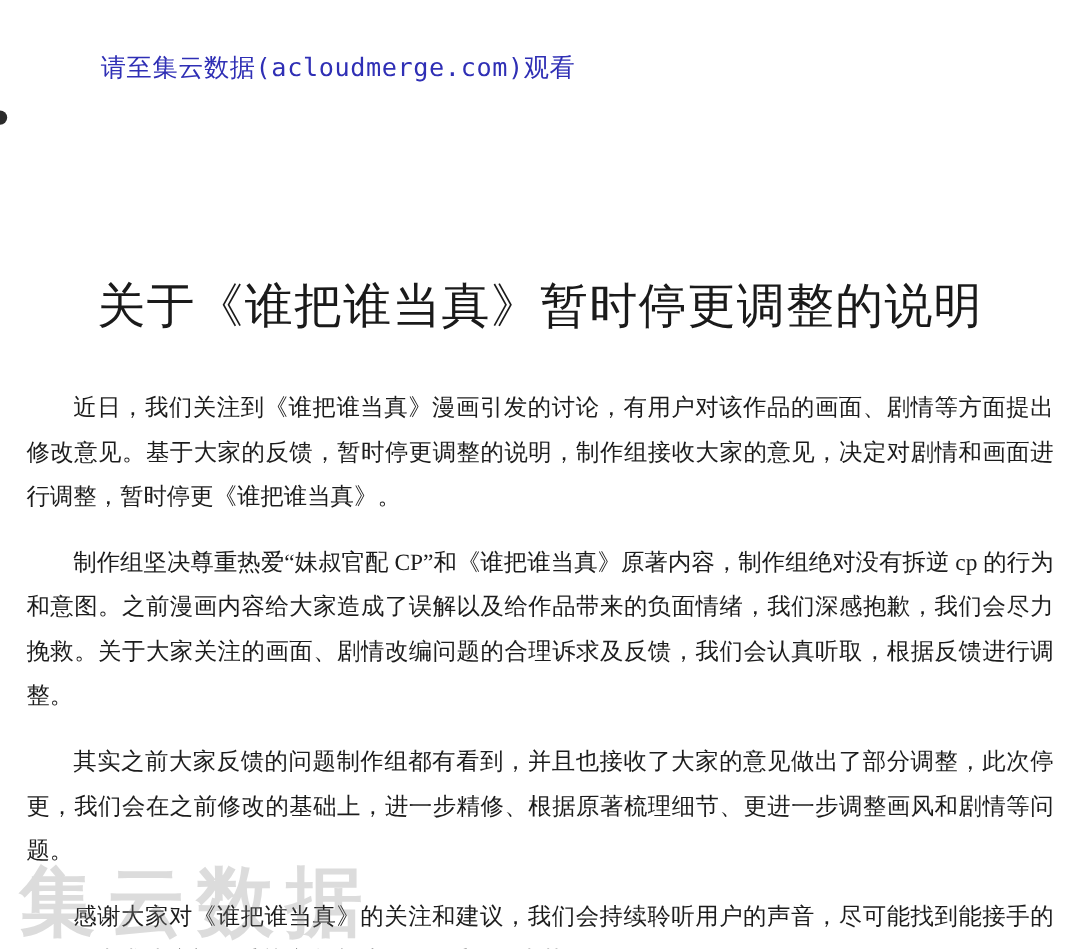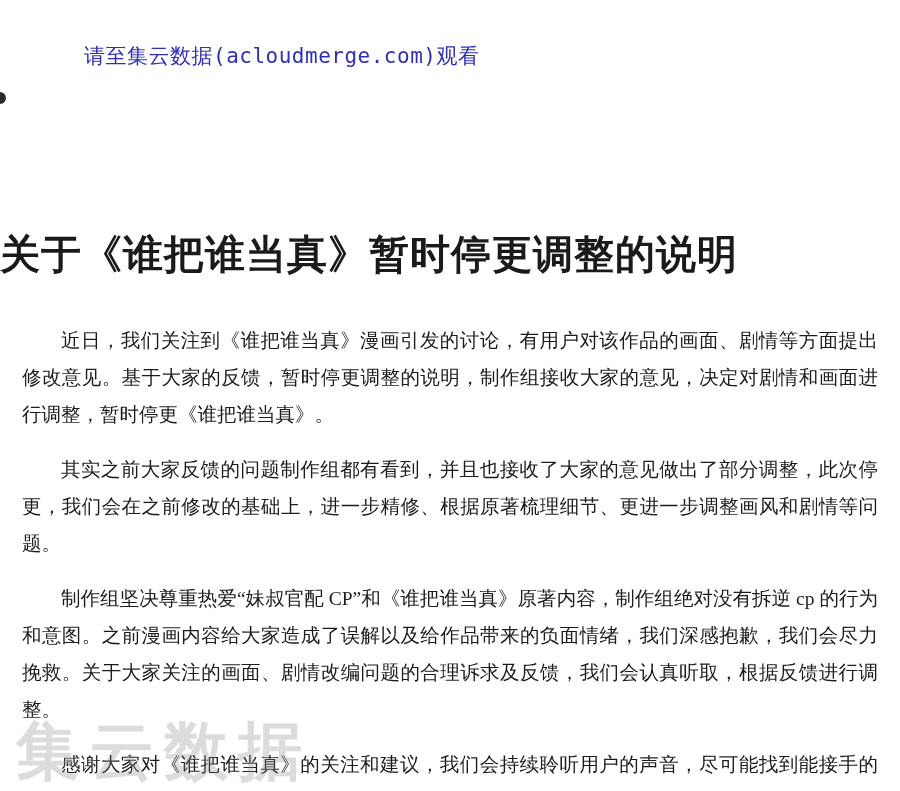--- a/index.html
+++ b/index.html
@@ -43,23 +43,23 @@
     letter-spacing: 0.5px;
     color: #2f2fb5;
     white-space: nowrap;
   }
 
   .doc-title {
     position: absolute;
     left: 0;
     right: 0;
     top: 200px;
-    text-align: left;
+    text-align: center;
     font-size: 40px;
-    font-weight: bold;
+    font-weight: normal;
     color: #1a1a1a;
     letter-spacing: 1px;
     font-family: "Liberation Serif", "DejaVu Serif", serif;
   }
 
   .body-text {
     position: absolute;
     left: 22px;
     right: 22px;
     top: 322px;
@@ -112,22 +112,22 @@
 <div class="page">
 
   <div class="corner-mark"></div>
 
   <div class="top-notice">请至集云数据(acloudmerge.com)观看</div>
 
   <h1 class="doc-title">关于《谁把谁当真》暂时停更调整的说明</h1>
 
   <div class="body-text">
     <p>近日，我们关注到《谁把谁当真》漫画引发的讨论，有用户对该作品的画面、剧情等方面提出修改意见。基于大家的反馈，暂时停更调整的说明，制作组接收大家的意见，决定对剧情和画面进行调整，暂时停更《谁把谁当真》。</p>
+    <p>制作组坚决尊重热爱“妹叔官配 CP”和《谁把谁当真》原著内容，制作组绝对没有拆逆 cp 的行为和意图。之前漫画内容给大家造成了误解以及给作品带来的负面情绪，我们深感抱歉，我们会尽力挽救。关于大家关注的画面、剧情改编问题的合理诉求及反馈，我们会认真听取，根据反馈进行调整。</p>
     <p>其实之前大家反馈的问题制作组都有看到，并且也接收了大家的意见做出了部分调整，此次停更，我们会在之前修改的基础上，进一步精修、根据原著梳理细节、更进一步调整画风和剧情等问题。</p>
-    <p>制作组坚决尊重热爱“妹叔官配 CP”和《谁把谁当真》原著内容，制作组绝对没有拆逆 cp 的行为和意图。之前漫画内容给大家造成了误解以及给作品带来的负面情绪，我们深感抱歉，我们会尽力挽救。关于大家关注的画面、剧情改编问题的合理诉求及反馈，我们会认真听取，根据反馈进行调整。</p>
     <p>感谢大家对《谁把谁当真》的关注和建议，我们会持续聆听用户的声音，尽可能找到能接手的团队，力求让这部备受关注和喜爱的作品受到更大范围的认可。</p>
   </div>
 
   <div class="watermark">
     <div class="wm-cn">集云数据</div>
   </div>
 
 </div>
 
 </body></html>

